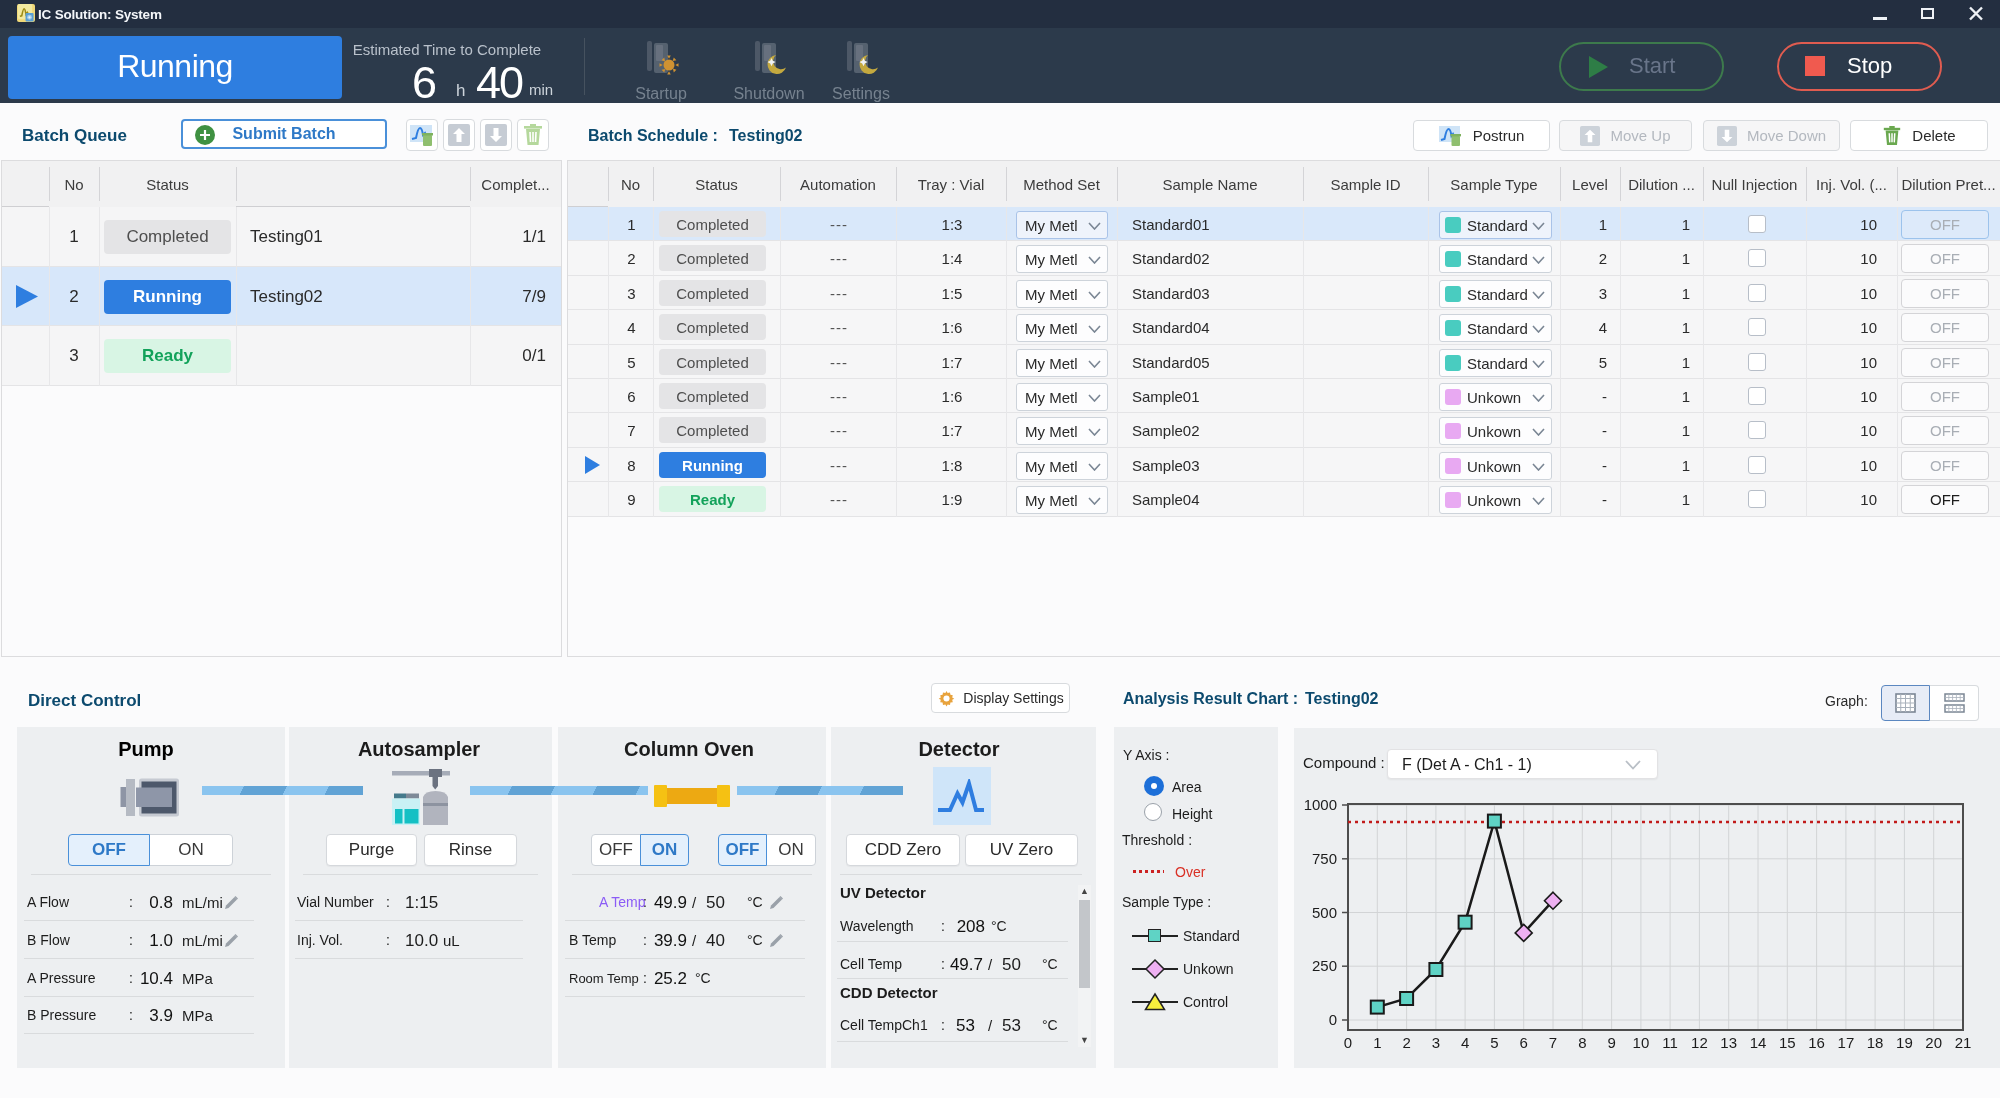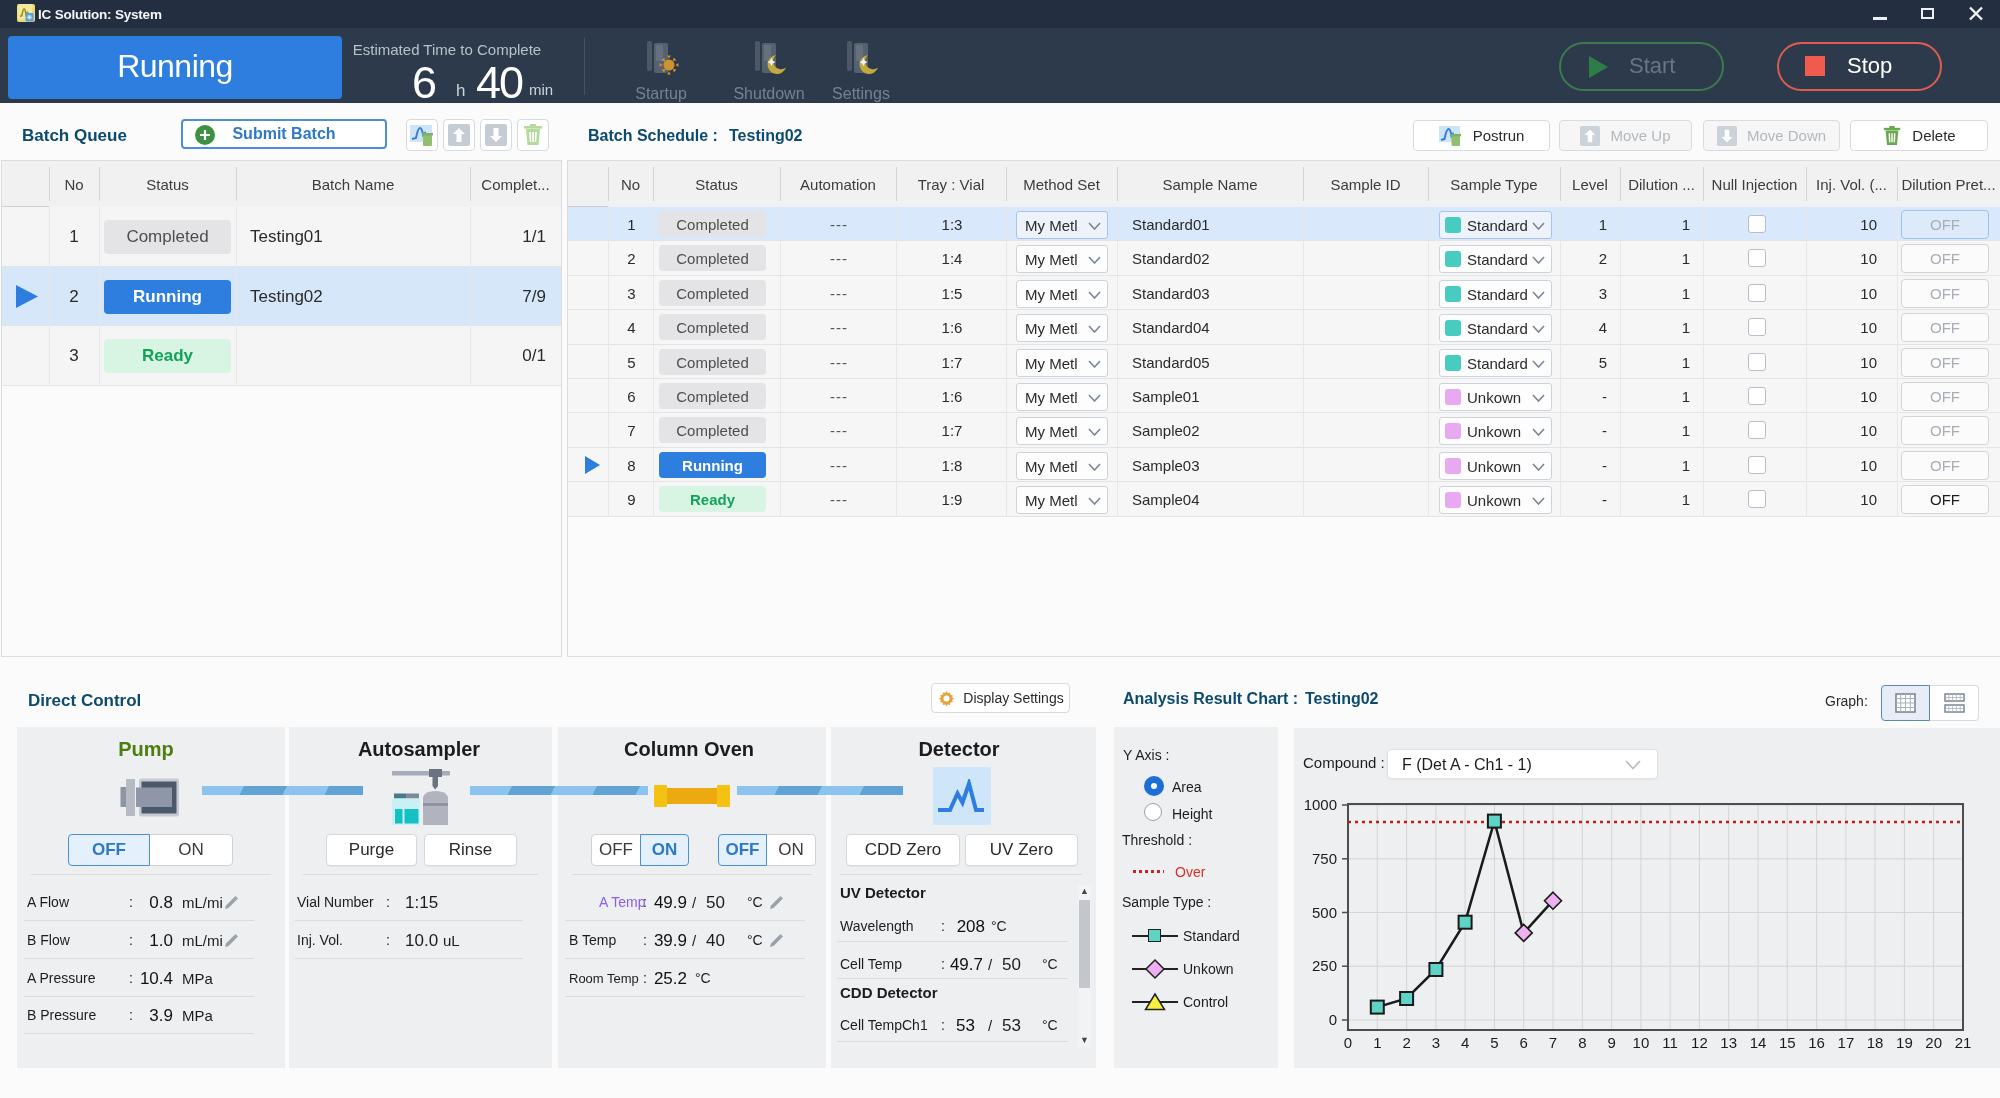--- a/index.html
+++ b/index.html
@@ -192,21 +192,20 @@
           <line x1="14" y1="9" x2="13.5" y2="19"></line>
         </g>
       </svg>
     <span>Delete</span>
   </div>
 
   <div class="tbl" style="left:1px; top:160px; width:561px; height:497px;">
 <div style="position:absolute;left:0;top:0;width:559px;height:46px;background:#f1f1f2;border-bottom:1px solid #cfcfd2;"></div>
 <div class="th" style="left:47px;top:0;width:50px;height:46px;">No</div>
 <div class="th" style="left:97px;top:0;width:137px;height:46px;">Status</div>
-<div class="th" style="left:234px;top:0;width:234px;height:46px;">Batch Name</div>
 <div class="th" style="left:468px;top:0;width:91px;height:46px;">Complet...</div>
 <div style="position:absolute;left:47px;top:6px;width:1px;height:34px;background:#d4d4d7;"></div>
 <div style="position:absolute;left:97px;top:6px;width:1px;height:34px;background:#d4d4d7;"></div>
 <div style="position:absolute;left:234px;top:6px;width:1px;height:34px;background:#d4d4d7;"></div>
 <div style="position:absolute;left:468px;top:6px;width:1px;height:34px;background:#d4d4d7;"></div>
 <div style="position:absolute;left:0;top:46px;width:559px;height:60px;background:#f5f5f6;border-bottom:1px solid #e4e4e6;"></div>
 <div class="cell" style="left:47px;top:46px;width:50px;height:60px;justify-content:center;font-size:17px;">1</div>
 <div class="badge done" style="position:absolute;left:102px;top:59px;width:127px;height:34px;font-size:17px;">Completed</div>
 <div class="cell" style="left:248px;top:46px;width:210px;height:60px;font-size:17px;">Testing01</div>
 <div class="cell" style="left:468px;top:46px;width:76px;height:60px;justify-content:flex-end;font-size:17px;">1/1</div>
@@ -582,21 +581,21 @@
           </g>
         </g>
       </svg>
     </div>
 <div style="position:absolute;left:17px;top:727px;width:268px;height:341px;background:#edeff1;"></div>
 <div style="position:absolute;left:289px;top:727px;width:263px;height:341px;background:#edeff1;"></div>
 <div style="position:absolute;left:558px;top:727px;width:268px;height:341px;background:#edeff1;"></div>
 <div style="position:absolute;left:831px;top:727px;width:265px;height:341px;background:#edeff1;"></div>
 <div style="position:absolute;left:1114px;top:727px;width:164px;height:341px;background:#edeff1;"></div>
 <div style="position:absolute;left:1294px;top:728px;width:706px;height:340px;background:#edeff1;"></div>
-<div style="position:absolute;left:26px;top:738px;width:240px;text-align:center;font-weight:bold;font-size:20px;color:#4d7c0f;">Pump</div>
+<div style="position:absolute;left:26px;top:738px;width:240px;text-align:center;font-weight:bold;font-size:20px;color:#000000;">Pump</div>
 <div style="position:absolute;left:299px;top:738px;width:240px;text-align:center;font-weight:bold;font-size:20px;color:#1c1c1c;">Autosampler</div>
 <div style="position:absolute;left:569px;top:738px;width:240px;text-align:center;font-weight:bold;font-size:20px;color:#1c1c1c;">Column Oven</div>
 <div style="position:absolute;left:839px;top:738px;width:240px;text-align:center;font-weight:bold;font-size:20px;color:#1c1c1c;">Detector</div>
 <div style="position:absolute;left:202px;top:786px;width:161px;height:9px;background:repeating-linear-gradient(115deg,#8ac4ef 0 38px,#61a3d5 38px 77px);"></div>
 <div style="position:absolute;left:470px;top:786px;width:178px;height:9px;background:repeating-linear-gradient(115deg,#8ac4ef 0 38px,#61a3d5 38px 77px);"></div>
 <div style="position:absolute;left:737px;top:786px;width:166px;height:9px;background:repeating-linear-gradient(115deg,#8ac4ef 0 38px,#61a3d5 38px 77px);"></div>
 <svg width="62" height="42" viewBox="0 0 62 42" style="position:absolute;left:118px;top:776px;">
 <rect x="2.5" y="11" width="5.5" height="20" fill="#8e95a5"></rect>
 <rect x="8" y="3" width="9" height="37" fill="#b5bac3"></rect>
 <rect x="21" y="2.5" width="40" height="38" rx="2.5" fill="#c6cad2"></rect>

